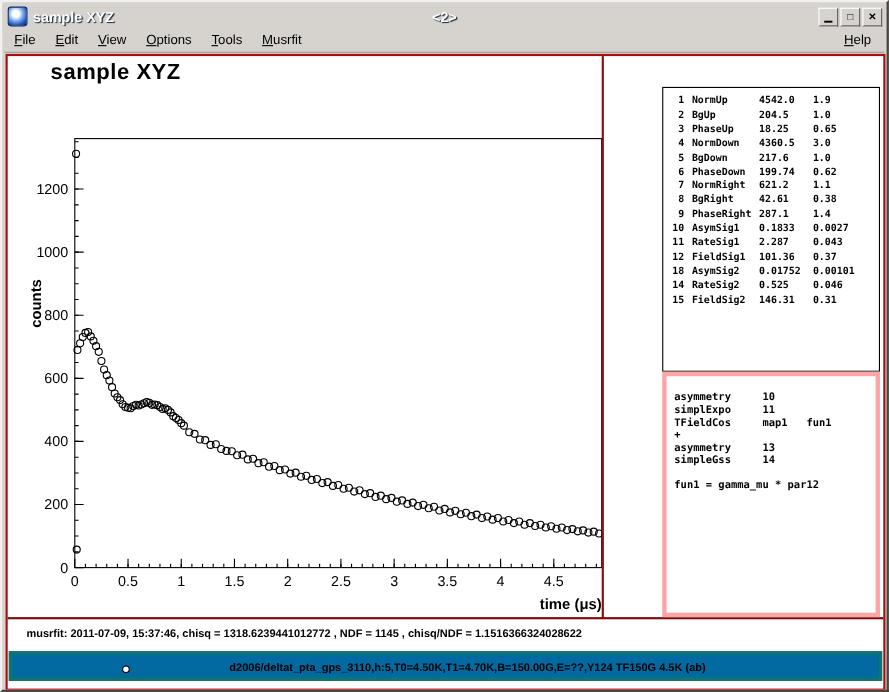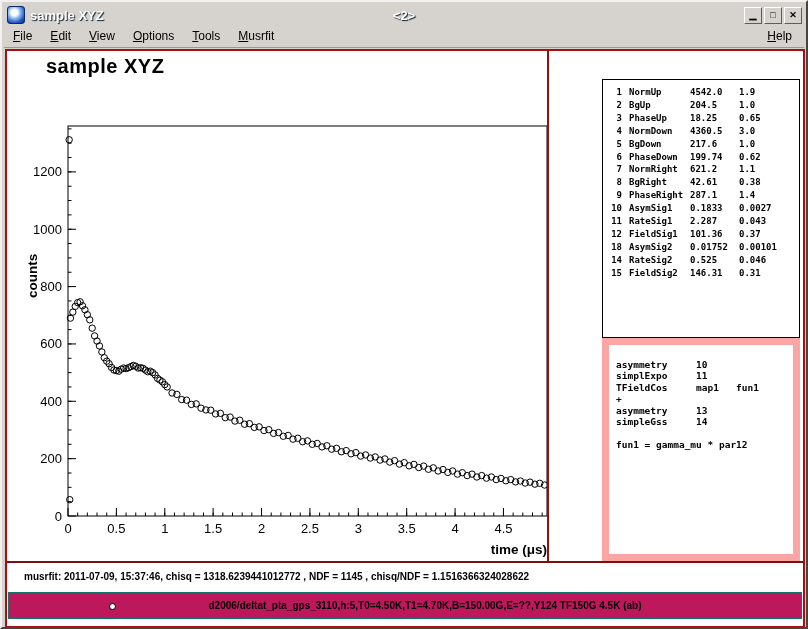--- a/index.html
+++ b/index.html
@@ -50,27 +50,27 @@
   .pad-hline{position:absolute;left:0;top:510px;width:100%;height:2px;background:#7c0e0e;}
   .param-box{
     position:absolute;left:595px;top:28px;width:198px;height:259px;border:1px solid #000;
     padding:6px 0 0 6px;font-family:"DejaVu Sans Mono","Liberation Mono",monospace;
     font-weight:bold;font-size:9px;color:#000;overflow:hidden;background:#fff;
   }
   .prow{display:grid;grid-template-columns:13px 54px 42px auto;column-gap:7px;line-height:12.9px;white-space:nowrap;}
   .prow span:first-child{text-align:right;}
   .theory-box{
     position:absolute;left:595px;top:287px;width:198px;height:223px;
-    border:7px solid #fca5a5;padding:14px 0 0 7px;
+    border:4px solid #fca5a5;padding:14px 0 0 7px;
     font-family:"DejaVu Sans Mono","Liberation Mono",monospace;
     font-weight:bold;font-size:9.5px;color:#000;overflow:hidden;background:#fff;
   }
   .tline{white-space:pre;line-height:11.4px;}
   .status-line{position:absolute;left:17px;top:520px;font-size:10px;font-weight:bold;color:#000;white-space:nowrap;}
-  .legend-box{position:absolute;left:1px;right:1px;top:541px;height:27px;border:1px solid #0f766e;background:#be185d;}
+  .legend-box{position:absolute;left:1px;right:1px;top:541px;height:27px;border:3px solid #0f766e;background:#0369a1;}
   .legend-marker{position:absolute;left:100px;top:10px;width:7px;height:7px;border:1.2px solid #000;border-radius:50%;background:#fff;}
   .legend-text{position:absolute;left:40px;right:0;top:7px;text-align:center;font-size:10px;font-weight:bold;color:#000;white-space:nowrap;}
 </style>
 </head>
 <body>
 
 <div class="titlebar">
   <div class="app-icon"></div>
   <span class="title-text">sample XYZ</span>
   <span class="title-center">&lt;2&gt;</span>

